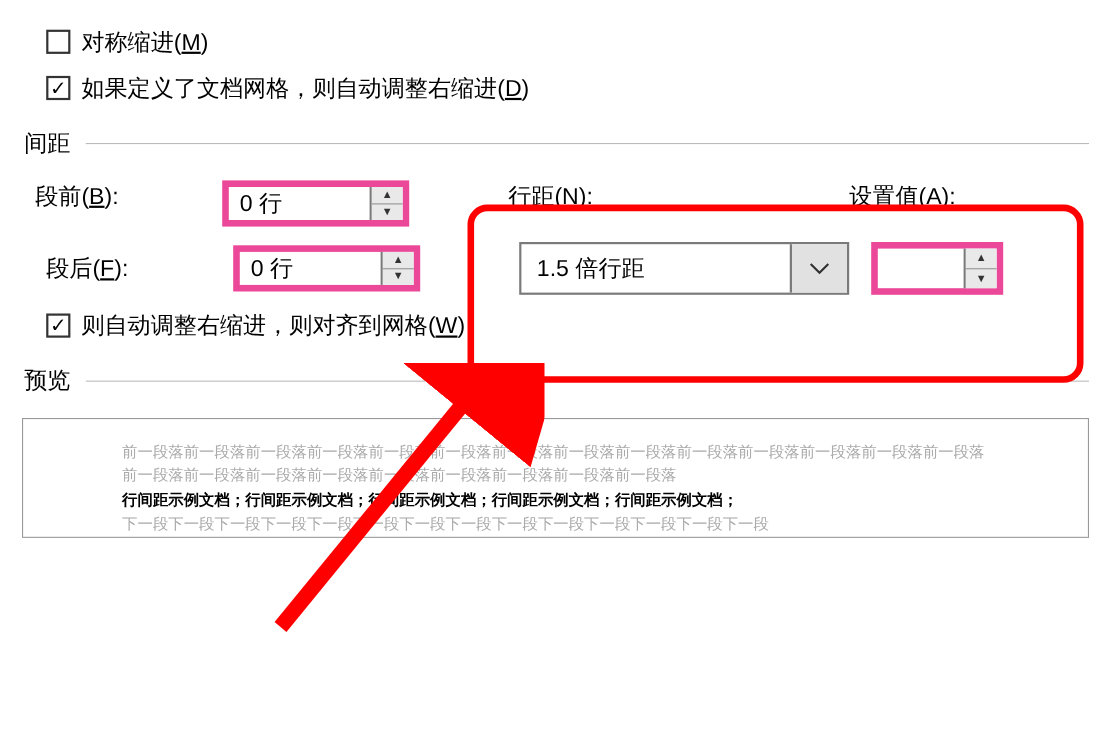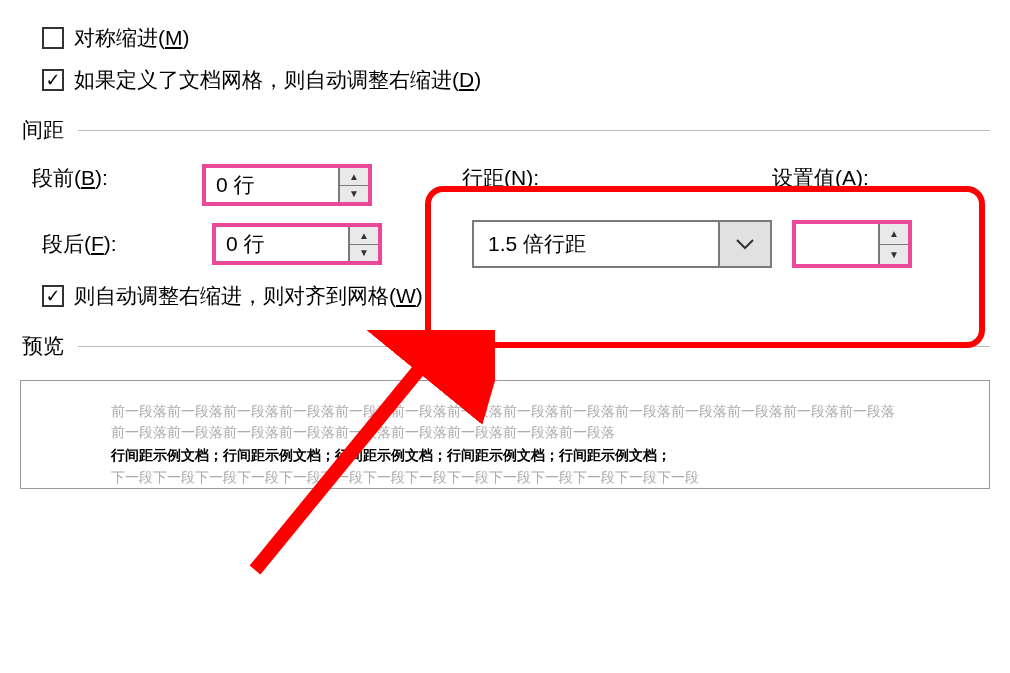--- a/index.html
+++ b/index.html
@@ -55,21 +55,21 @@
     grid-template-columns: 170px 200px 60px 310px 230px;
     align-items: center;
     row-gap: 8px;
   }
   .label { white-space: nowrap; }
   .u { text-decoration: underline; }
   .spinner {
     display: flex;
     height: 42px;
     width: 170px;
-    border: 4px solid #ec4899;
+    border: 6px solid #ec4899;
   }
   .spinner .val {
     flex: 1;
     padding: 3px 10px;
     display: flex;
     align-items: center;
   }
   .spinner .btns {
     width: 30px;
     display: flex;

